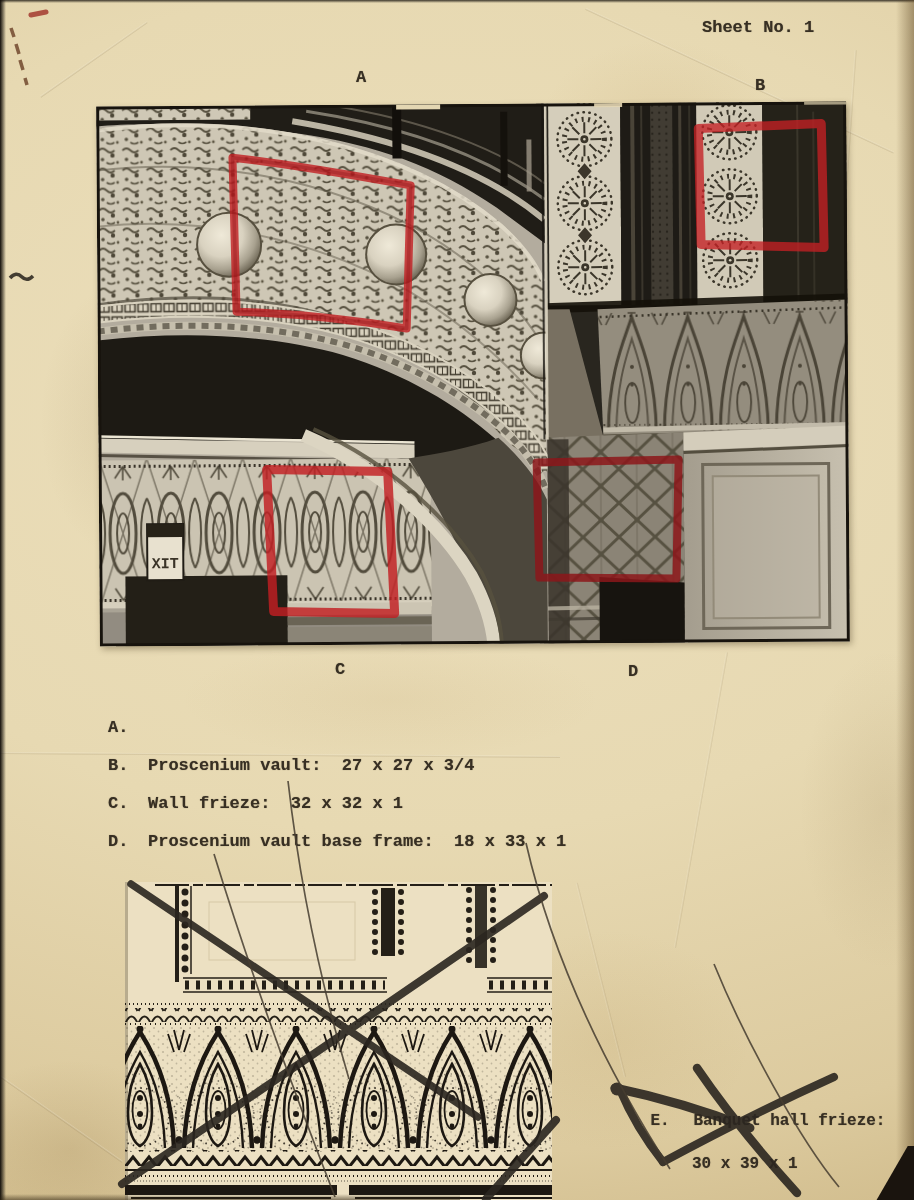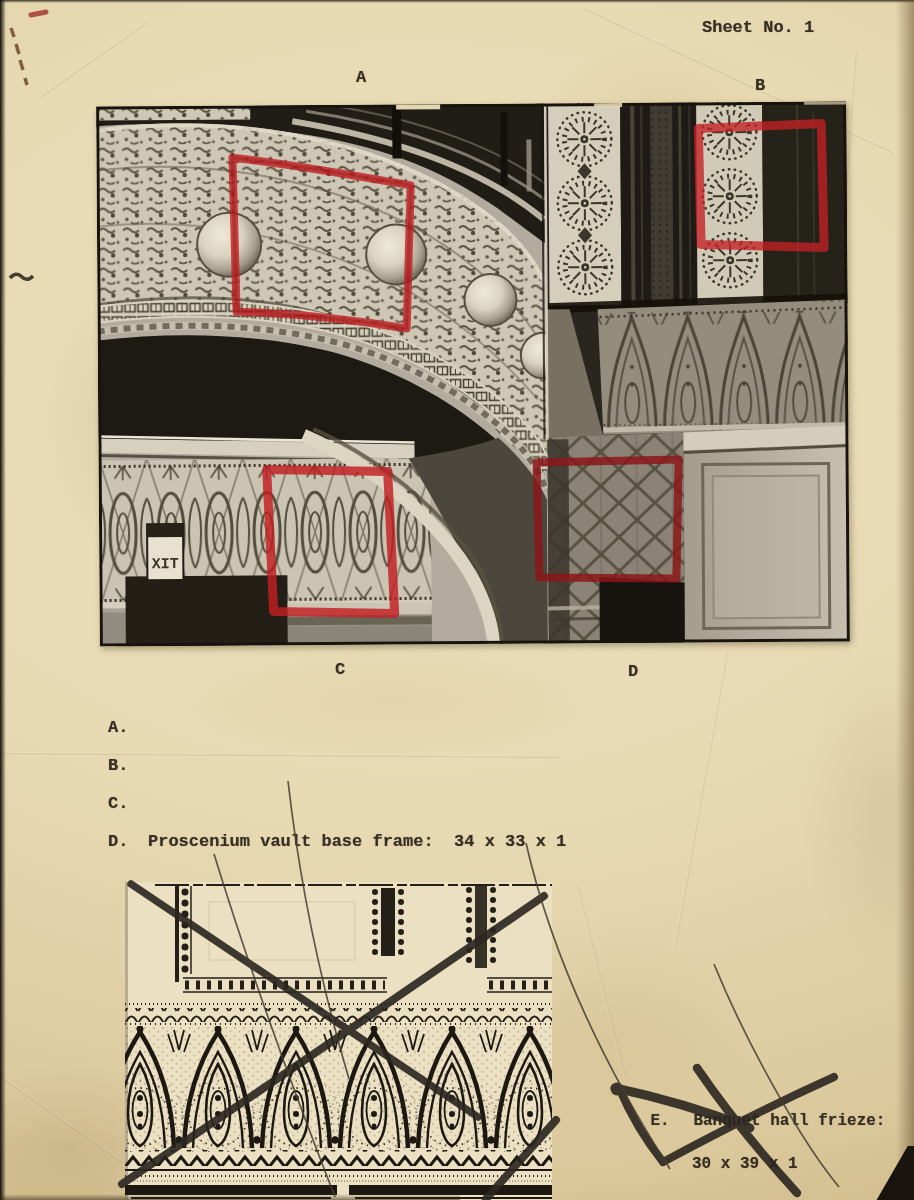--- a/index.html
+++ b/index.html
@@ -243,27 +243,29 @@
     <rect x="708" y="0" width="60" height="3" fill="#e3d6b2" opacity=".7"></rect>
   </svg>
   </div>
 
   <div>
     <div class="legend-row type" style="top:718px;font-size:17px;">
       <span class="ltr">A.</span>
     </div>
     <div class="legend-row type" style="top:756px;font-size:17px;">
       <span class="ltr">B.</span>
+      <span>Proscenium vault:  27 x 27 x 3/4</span>
     </div>
     <div class="legend-row type" style="top:794px;font-size:17px;">
       <span class="ltr">C.</span>
+      <span>Wall frieze:  32 x 32 x 1</span>
     </div>
     <div class="legend-row type" style="top:832px;font-size:17px;">
       <span class="ltr">D.</span>
-      <span>Proscenium vault base frame:  34 x 33 x 1</span>
+      <span>Proscenium vault base frame:  18 x 33 x 1</span>
     </div>
   </div>
 
   <div id="item-e" class="abs type">
     <span class="ltr">E.</span><span>Banquet hall frieze:</span>
     <span class="size">30 x 39 x 1</span>
   </div>
 
   <div class="abs" style="left:125px;top:882px;width:427px;height:318px;">
   <svg width="427" height="318" viewBox="0 0 427 318">

